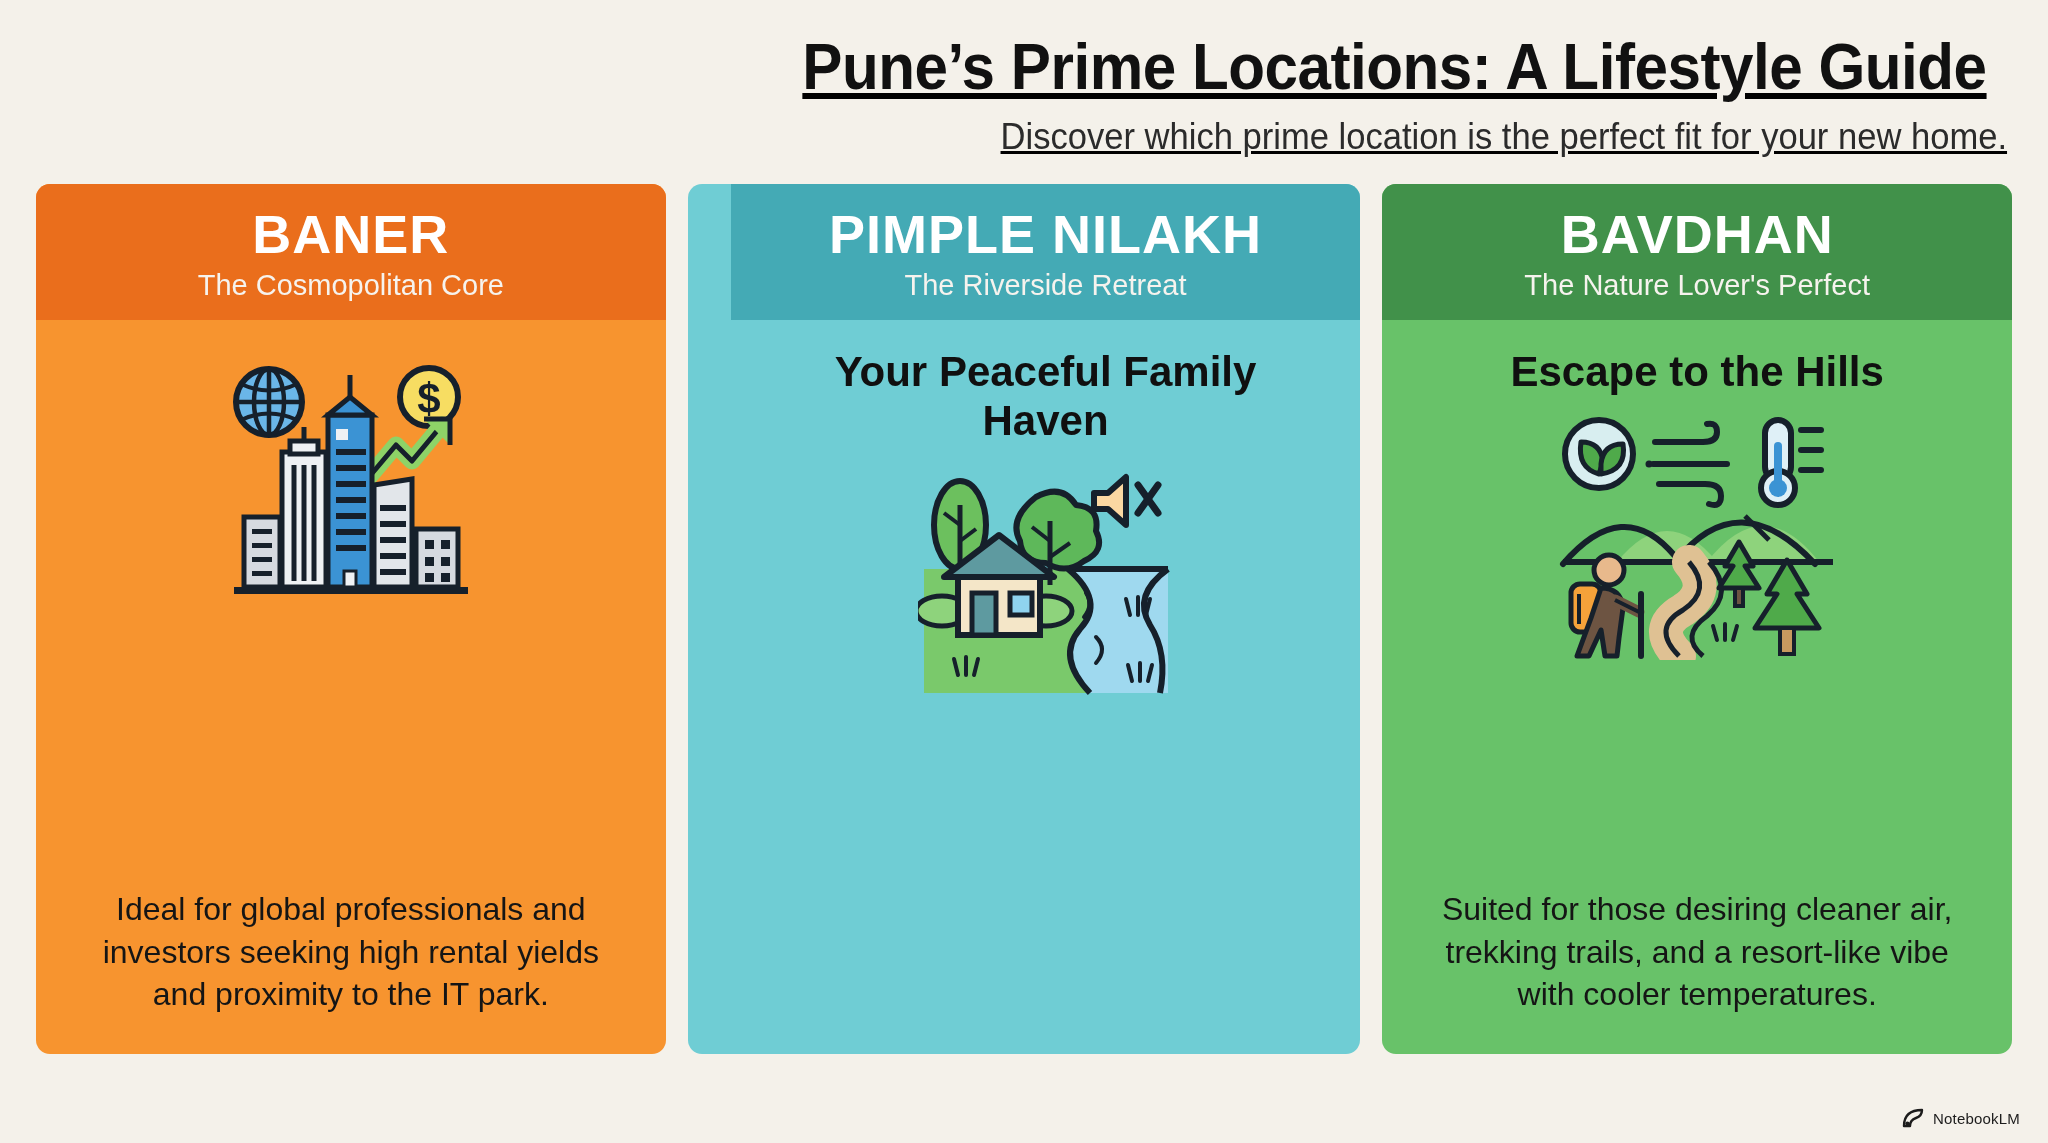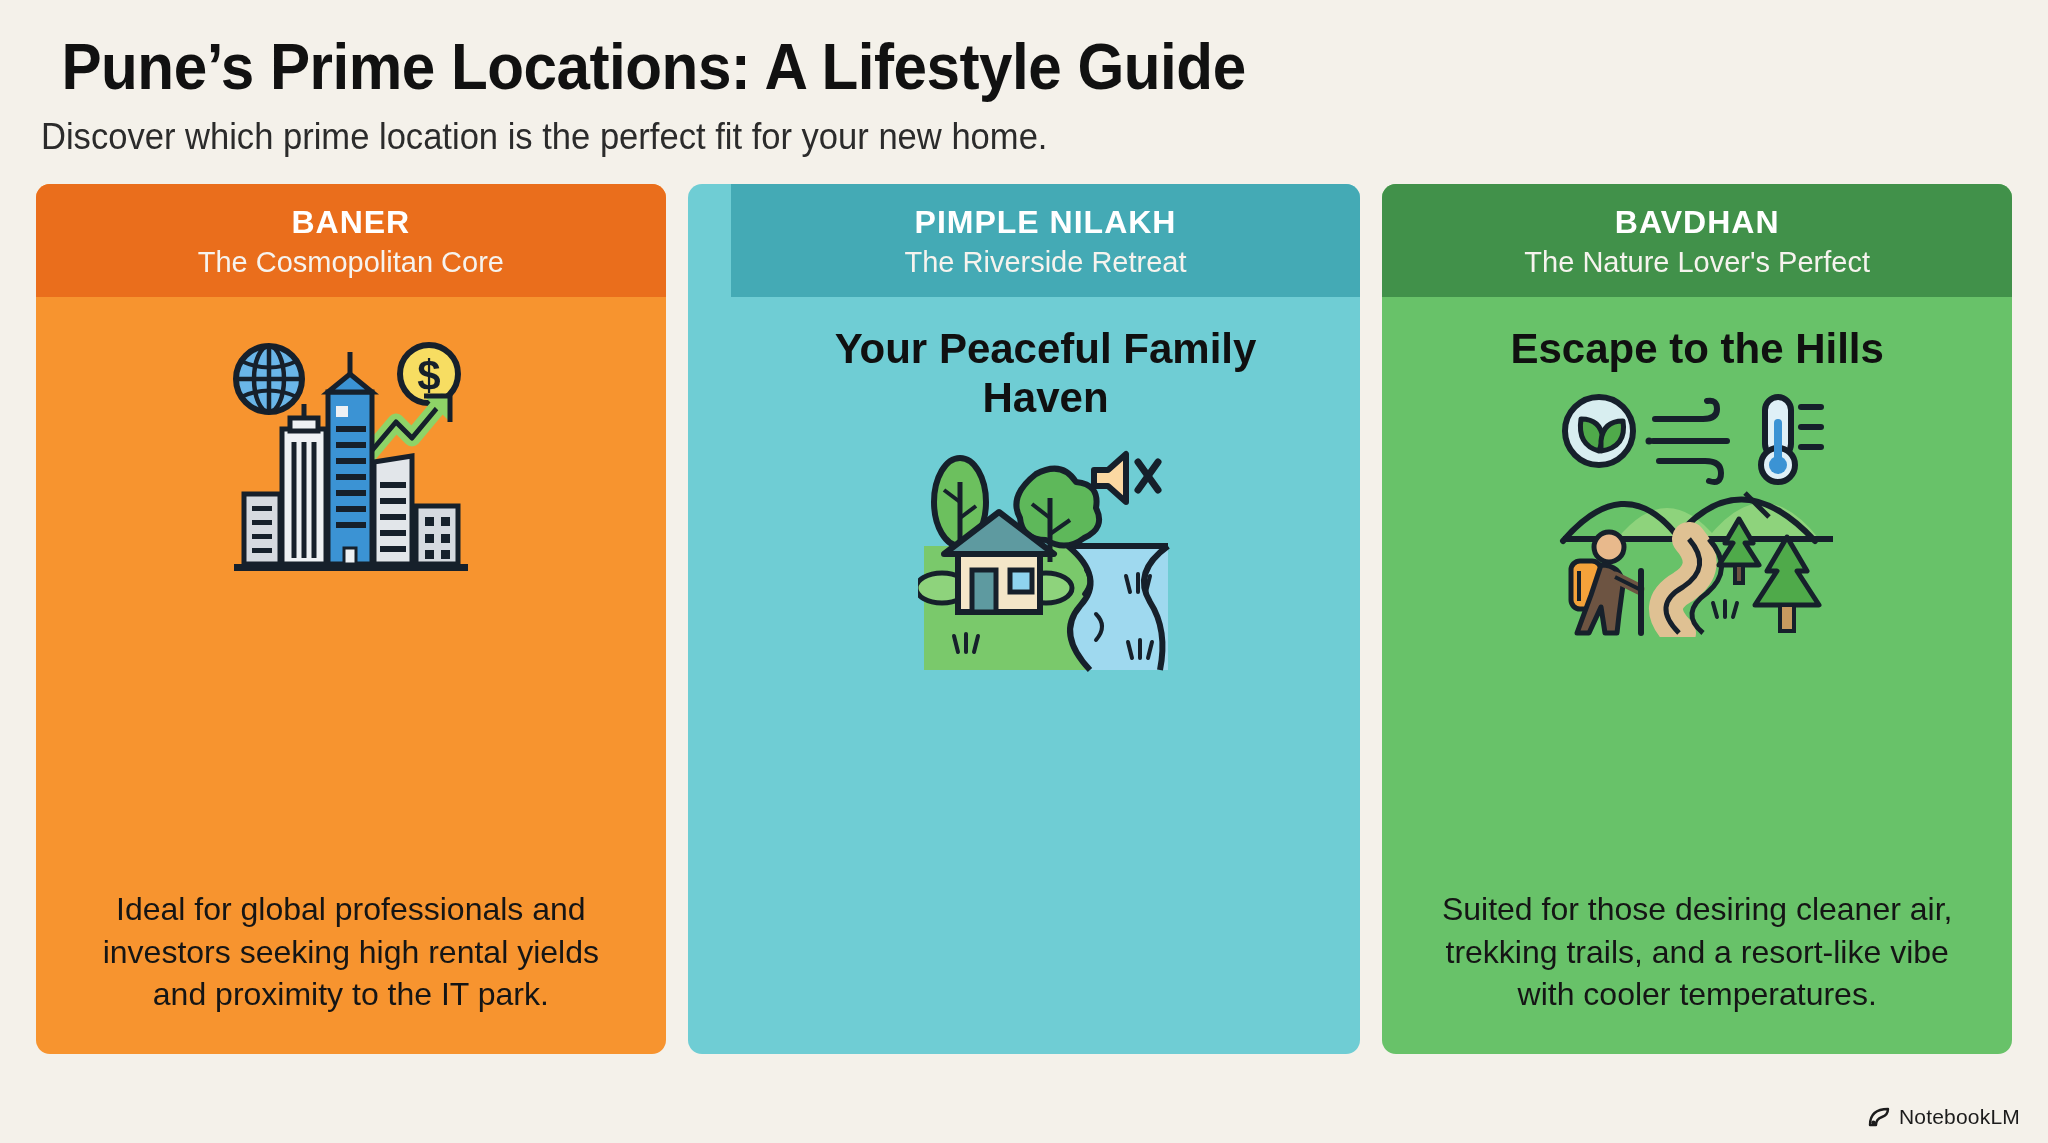--- a/index.html
+++ b/index.html
@@ -11,22 +11,23 @@
   }
 
   body {
     background: #f4f1ea;
     font-family: "Liberation Sans", sans-serif;
     position: relative;
   }
 
   
   .page-header {
-    text-align: left;
+    text-align: right;
     padding-top: 34px;
+    text-decoration: underline;
   }
 
   .page-title {
     font-family: "Liberation Sans Narrow", "Liberation Sans", sans-serif;
     font-weight: 700;
     font-size: 64px;
     letter-spacing: -0.5px;
     color: #111111;
     line-height: 1.06;
     transform: scaleX(0.94);
@@ -61,21 +62,21 @@
 
   .card-header {
     padding: 22px 18px 18px;
     text-align: center;
     flex: 0 0 auto;
   }
 
   .card-name {
     font-family: "Liberation Sans Narrow", "Liberation Sans", sans-serif;
     font-weight: 700;
-    font-size: 32px;
+    font-size: 54px;
     color: #ffffff;
     letter-spacing: 1px;
     line-height: 1.04;
   }
 
   .card-tagline {
     font-family: "Liberation Sans Narrow", "Liberation Sans", sans-serif;
     font-weight: 400;
     font-size: 29px;
     color: #f6f3ee;
@@ -138,21 +139,21 @@
     position: absolute;
     right: 28px;
     bottom: 14px;
     display: flex;
     align-items: center;
     gap: 7px;
   }
 
   .watermark-text {
     font-family: "Liberation Sans", sans-serif;
-    font-size: 21px;
+    font-size: 15px;
     font-weight: 500;
     color: #1c1c1c;
     letter-spacing: 0.2px;
   }
 </style>
 </head>
 <body>
 
 <div class="page-header">
   <div class="page-title">Pune’s Prime Locations: A Lifestyle Guide</div>

